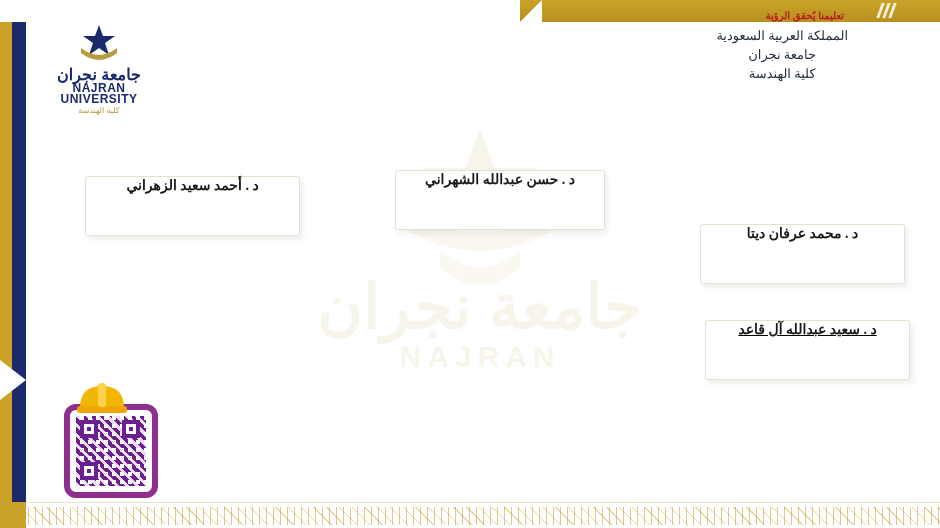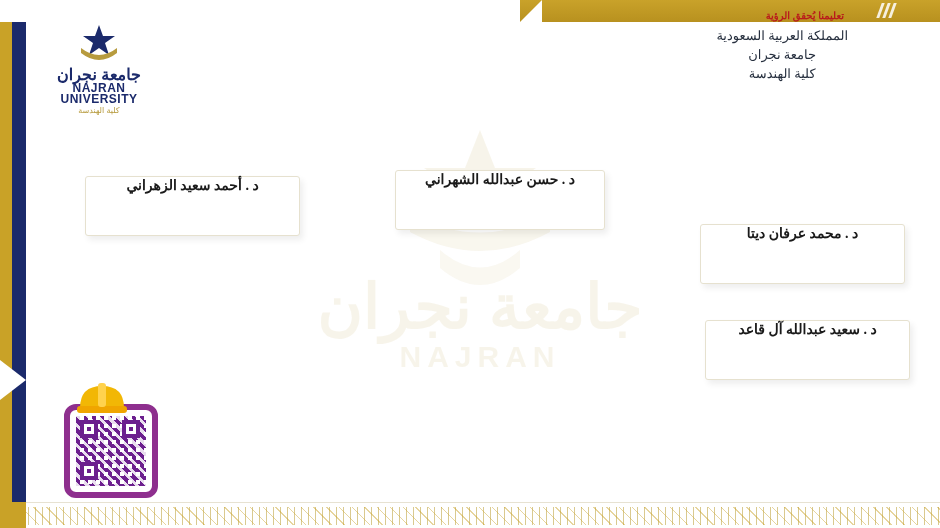--- a/index.html
+++ b/index.html
@@ -238,21 +238,21 @@
     white-space: nowrap;
     padding: 0 10px;
   }
   
   .c0 { left: 45px;  top: 16px;  width: 215px; }
   .c1 { left: 355px; top: 10px;  width: 210px; }
   .c2 { left: 660px; top: 20px;  width: 205px; margin-top: 44px; }
   
   .c3 { left: 35px;  top: 150px; width: 215px; }
   .c4 { left: 345px; top: 168px; width: 235px; }
-  .c5 { left: 665px; top: 160px; width: 205px; }
+  .c5 { left: 665px; top: 160px; width: 205px; text-decoration: underline; }
 
   
   .qr-wrap {
     position: absolute;
     left: 64px; bottom: 30px;
     width: 94px; height: 94px;
     z-index: 8;
   }
   .qr-frame {
     position: absolute;

